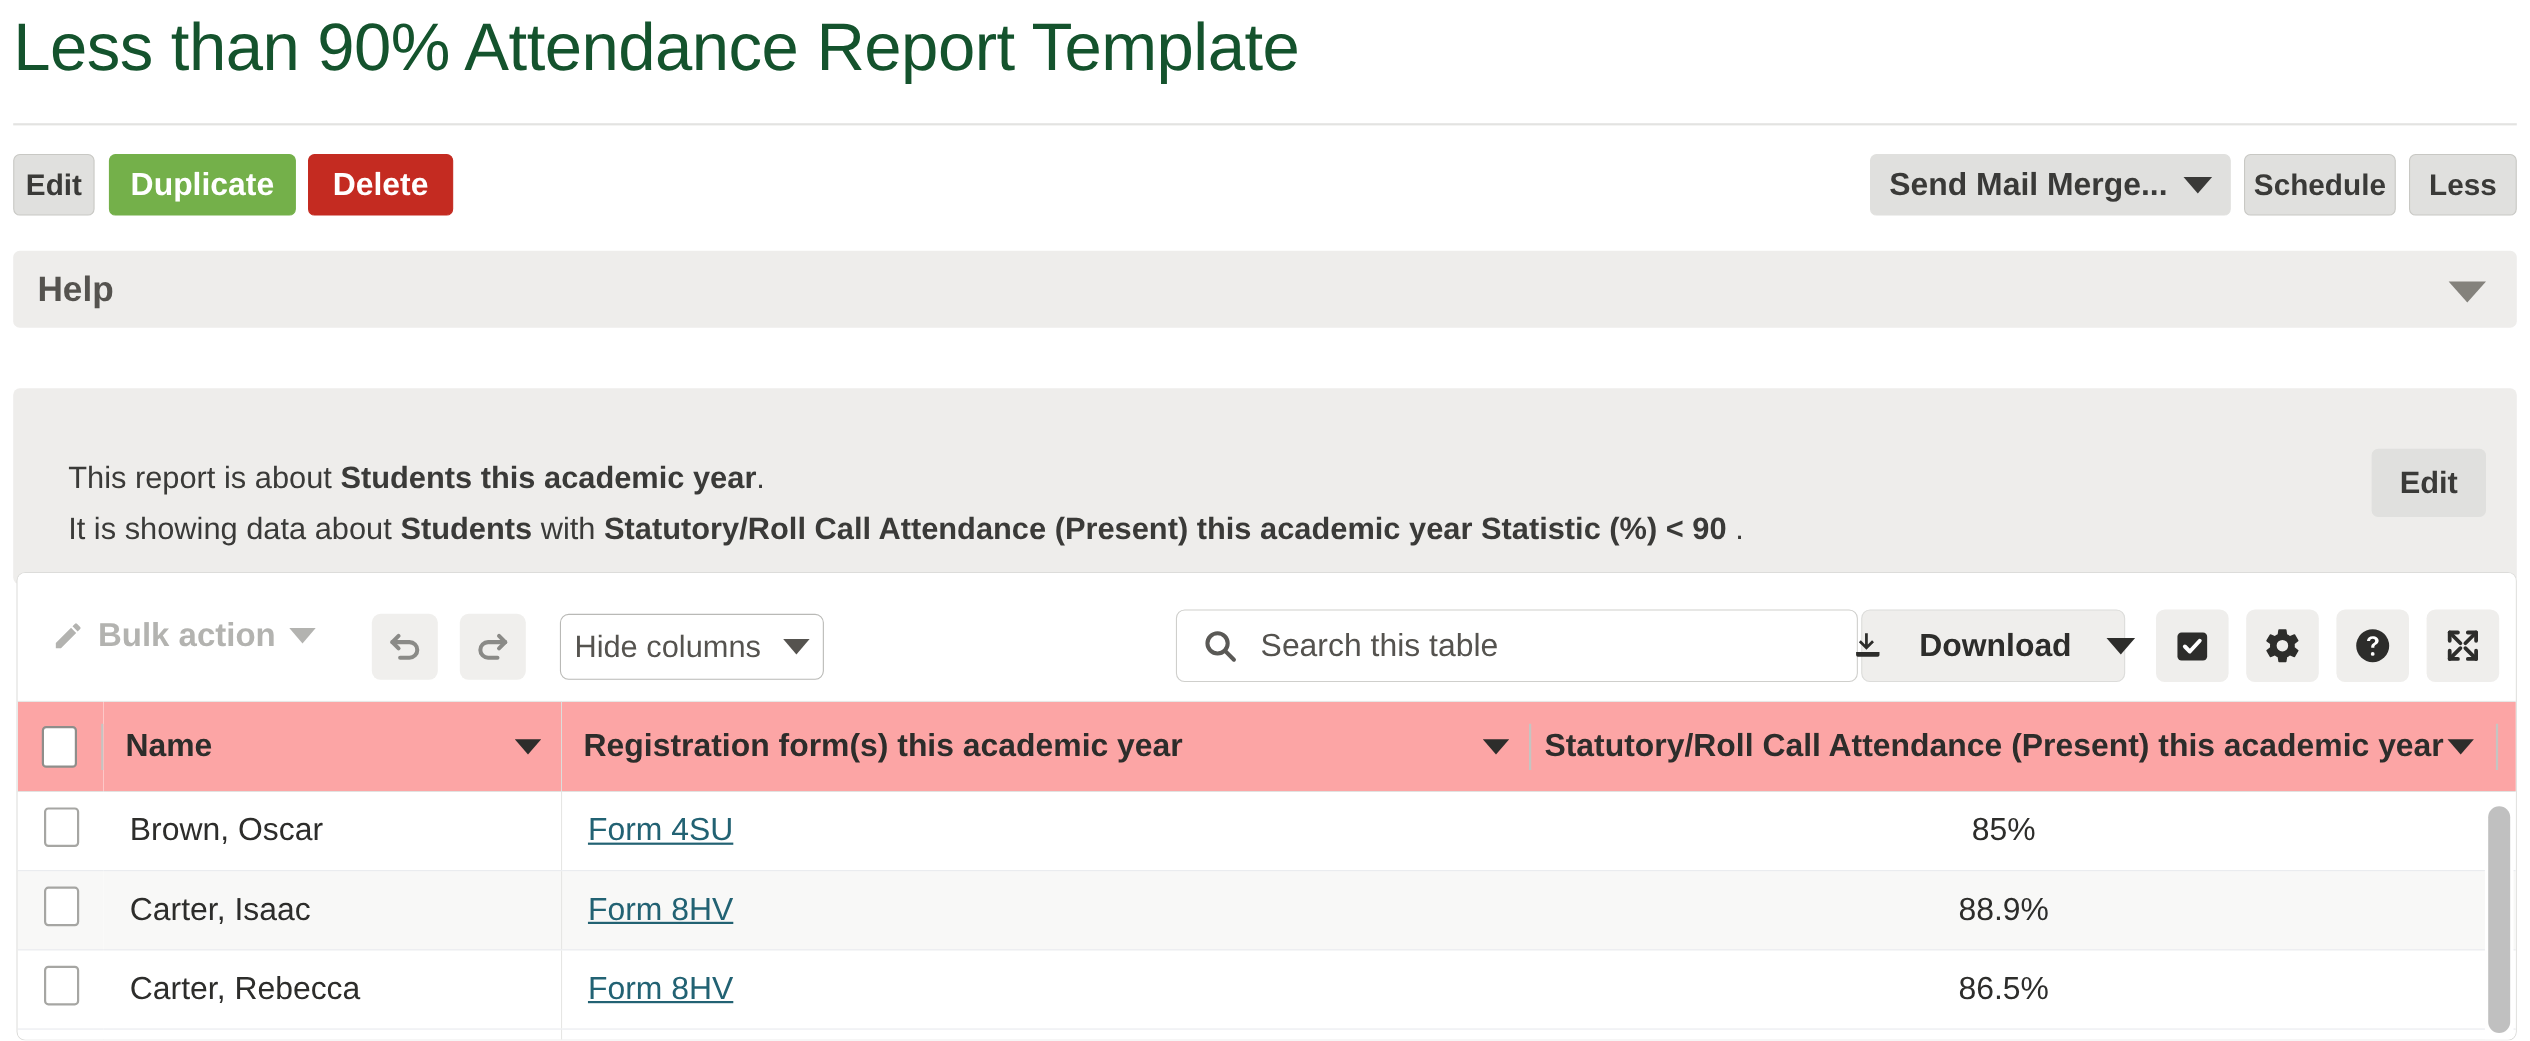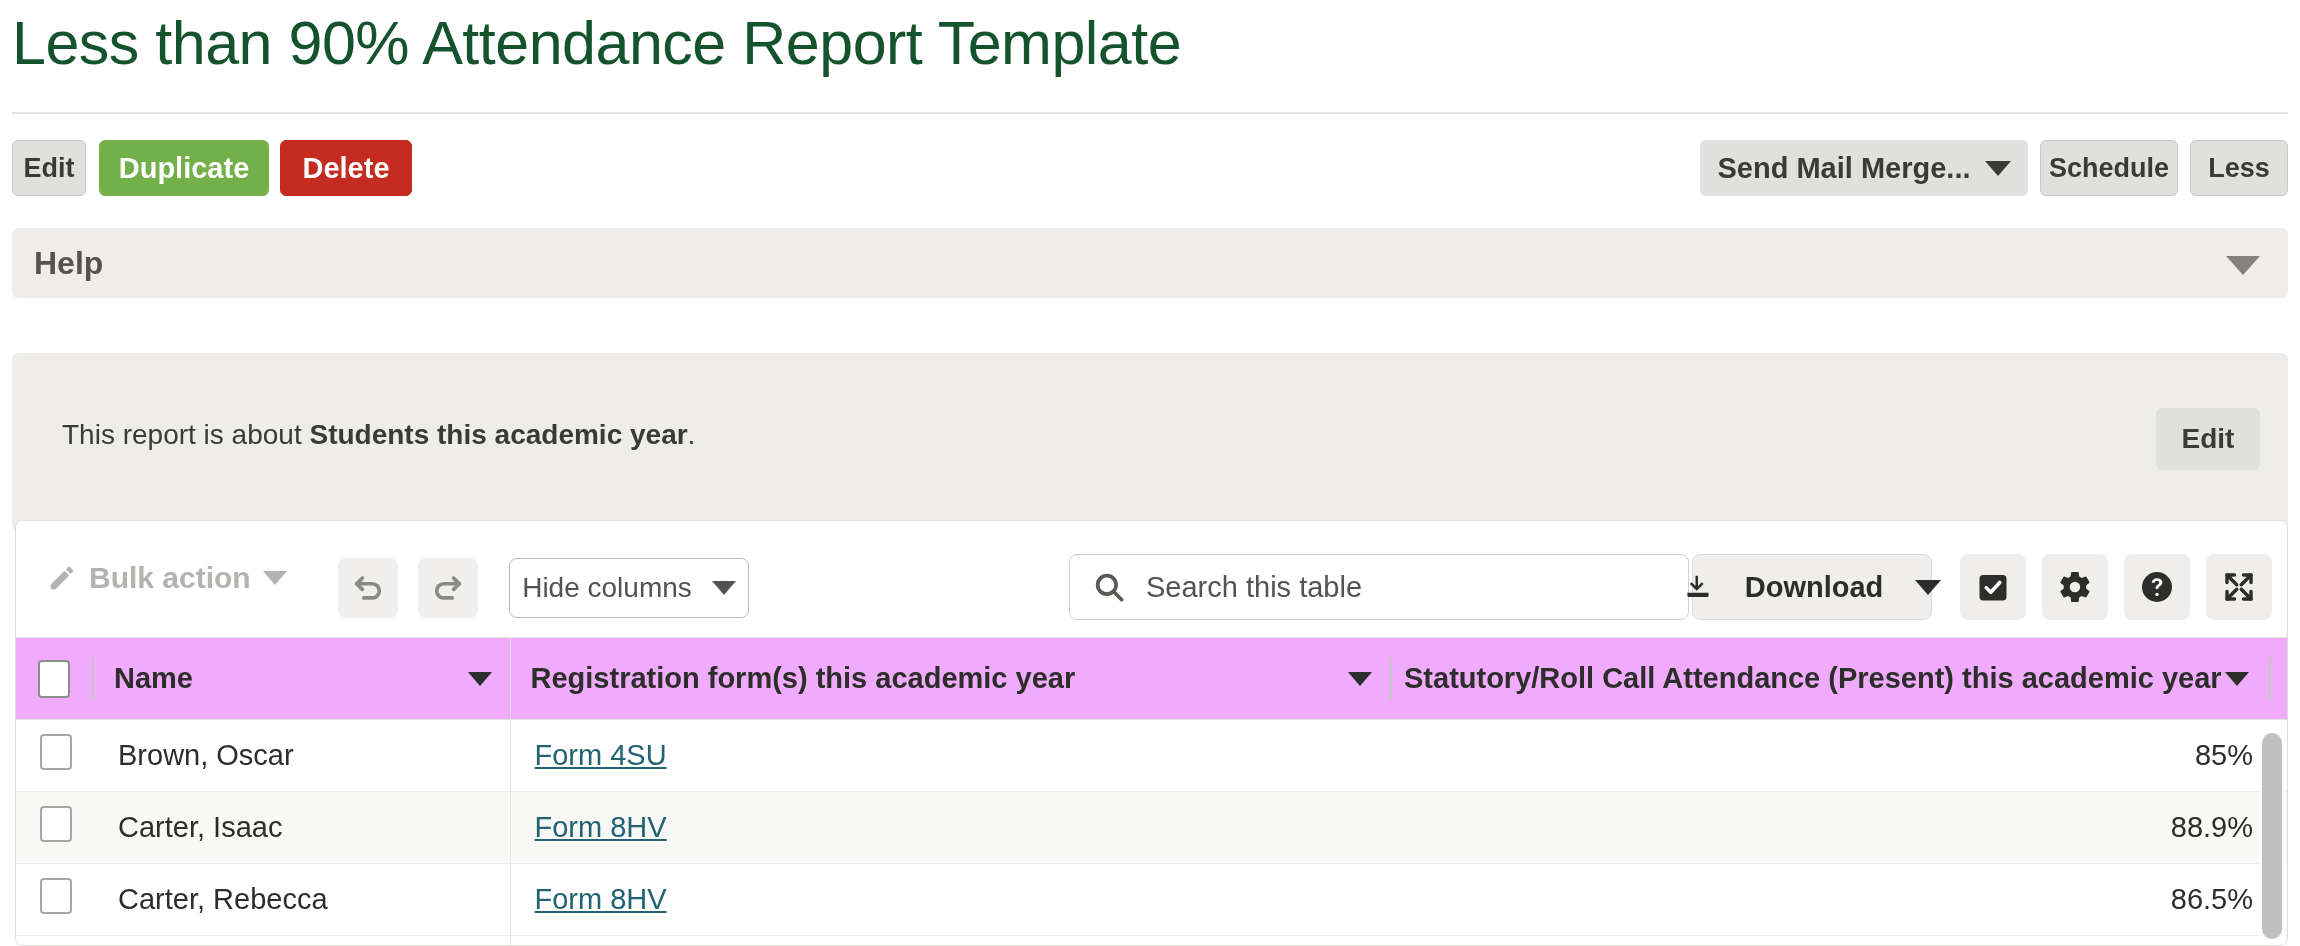--- a/index.html
+++ b/index.html
@@ -265,21 +265,21 @@
   }
   .sq-select   { left: 1944px; }
   .sq-settings { left: 2026px; }
   .sq-help     { left: 2108px; }
   .sq-expand   { left: 2190px; }
 
   
   .tbl { width: 100%; border-collapse: collapse; table-layout: fixed; }
 
   .tbl thead th {
-    background: #f0abfc;
+    background: #fca5a5;
     border-top: 1px solid #e2e2e0;
     border-bottom: 1px solid #e2e2e0;
     height: 82px;
     font-size: 29px;
     font-weight: bold;
     color: #2d2d2b;
     padding: 0;
     vertical-align: middle;
     position: relative;
   }
@@ -307,21 +307,21 @@
     font-size: 29px;
     color: #2d2d2b;
     padding: 0;
     vertical-align: middle;
     border-bottom: 1px solid #e8eaee;
     background: #ffffff;
   }
   .tbl tbody tr.alt td { background: #f8f8f7; }
   .tbl tbody td.cell-name { padding-left: 24px; }
   .tbl tbody td.cell-form { padding-left: 24px; }
-  .tbl tbody td.cell-att  { text-align: right; padding-right: 36px; }
+  .tbl tbody td.cell-att  { text-align: center; padding-right: 36px; }
   .tbl tbody td.col-divider { border-left: 1px solid #e6e6e4; }
 
   .row-link {
     color: #226273;
     text-decoration: underline;
     cursor: pointer;
     font-size: 29px;
   }
 
   .cbox {
@@ -382,20 +382,23 @@
   </div>
 
   <div class="help-bar">
     <span class="help-bar-label">Help</span>
     <span class="help-caret"></span>
   </div>
 
   <div class="help-body">
     <div class="help-line help-line-1">
       <span>This report is about </span><b>Students this academic year</b><span>.</span>
+    </div>
+    <div class="help-line help-line-2">
+      <span>It is showing data about </span><b>Students</b><span> with </span><b>Statutory/Roll Call Attendance (Present) this academic year Statistic (%) &lt; 90</b><span> .</span>
     </div>
     <div class="btn help-edit">Edit</div>
   </div>
 
   <div class="table-card">
 
     <div class="table-toolbar">
 
       <div class="bulk-action">
         <span class="pencil-icon">

